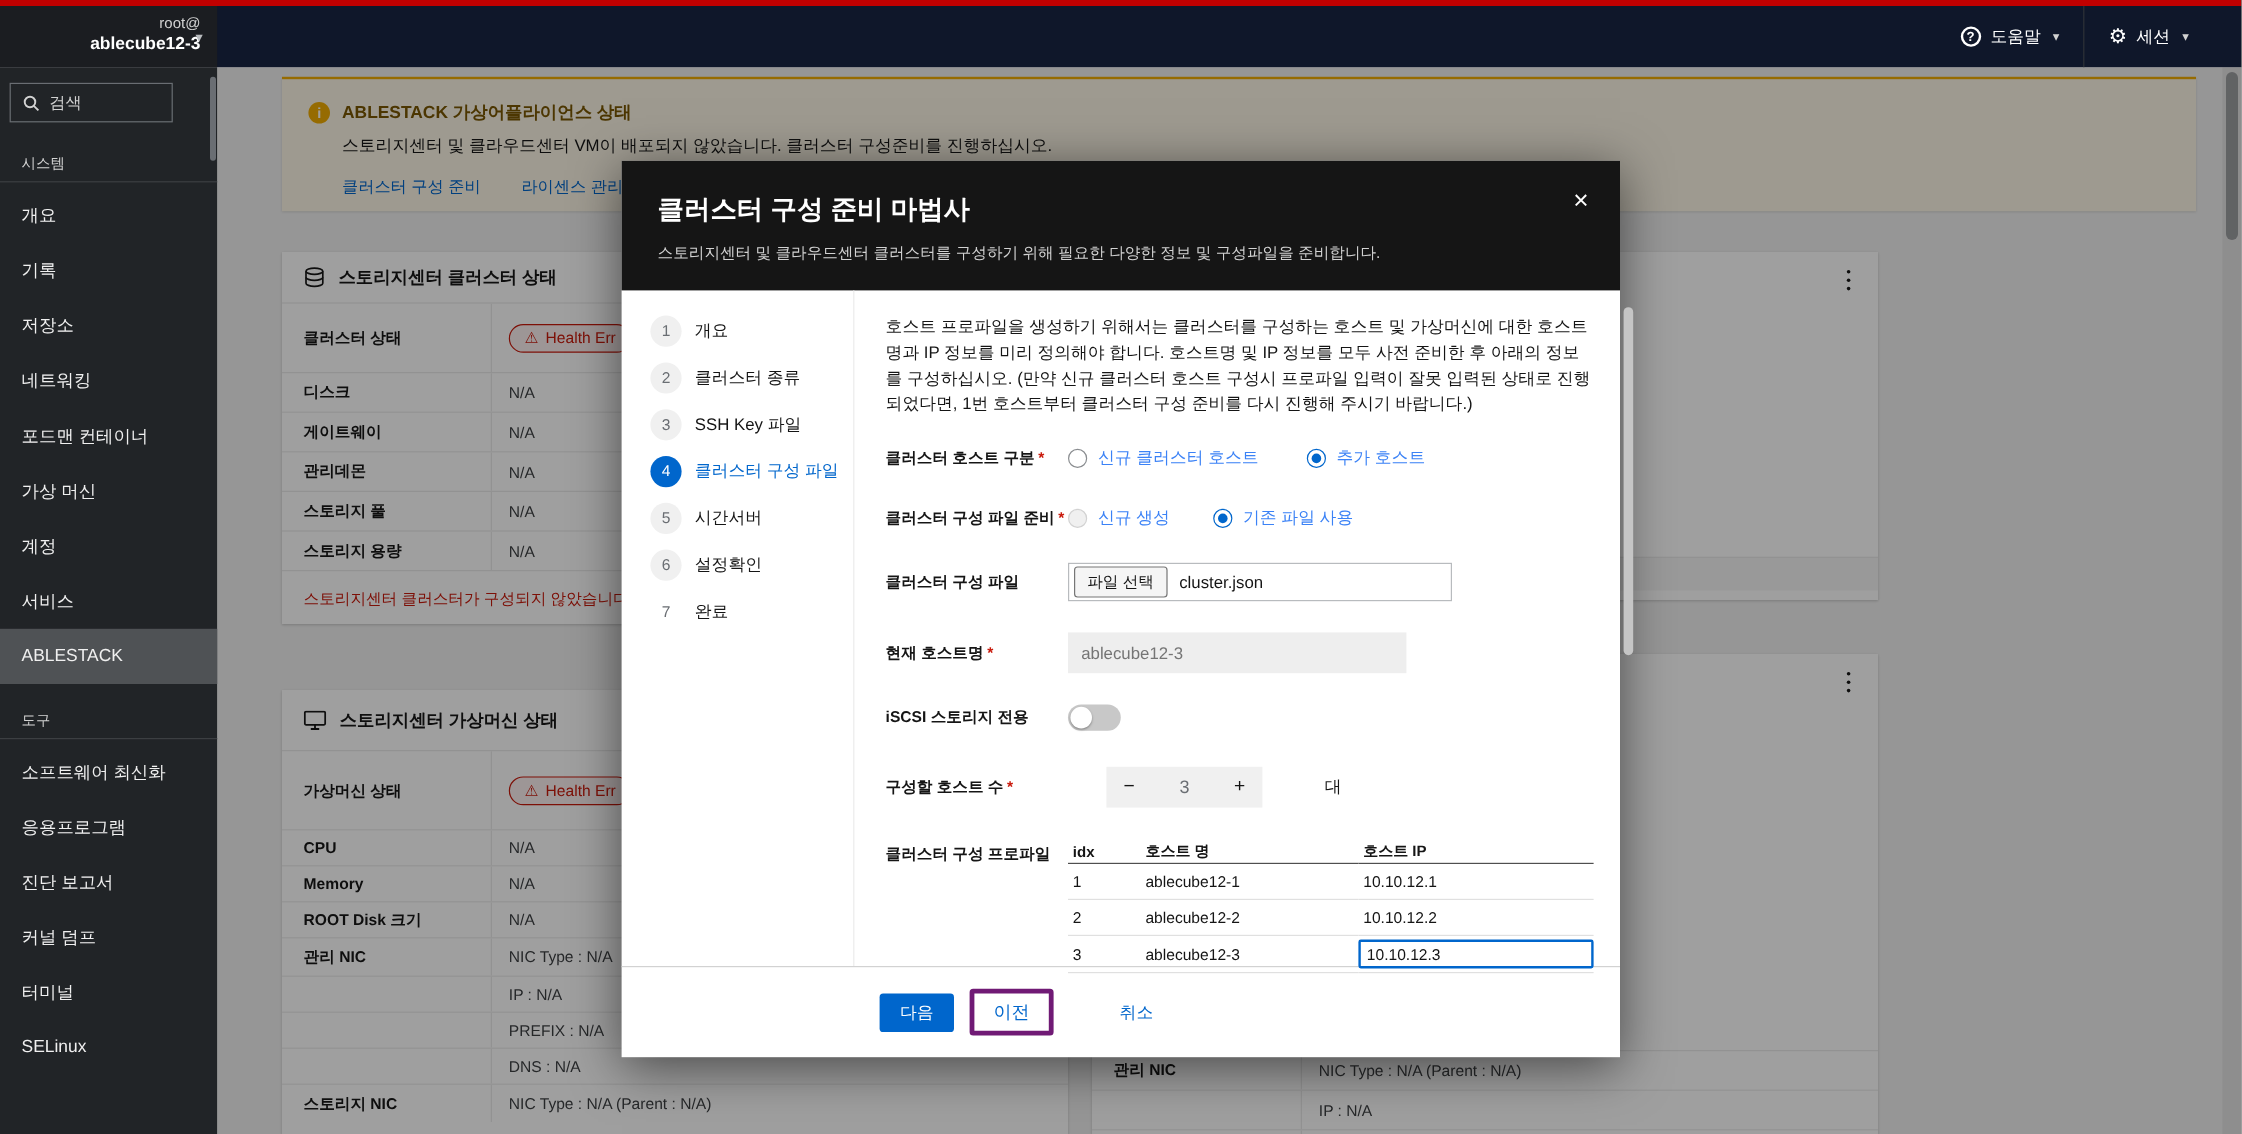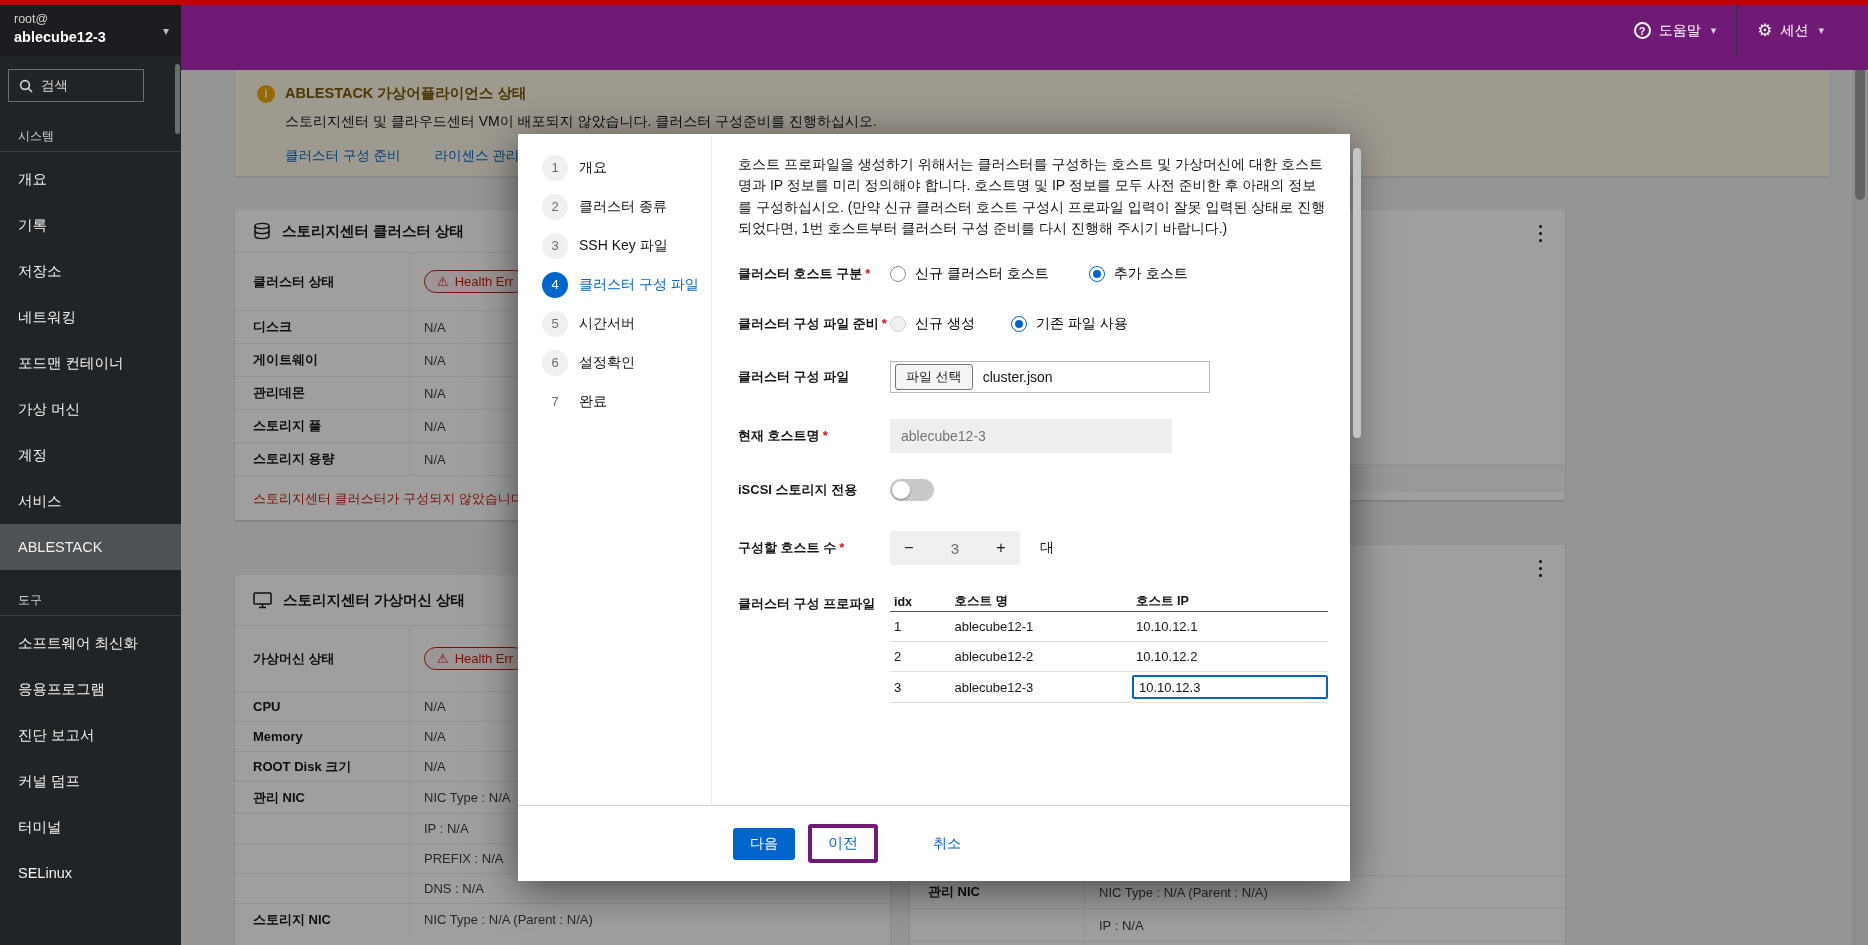--- a/index.html
+++ b/index.html
@@ -2,21 +2,21 @@
 <html><head>
 <meta charset="utf-8">
 <style>
   * { margin:0; padding:0; box-sizing:border-box; }
   html,body { background:#444; }
   body { font-family:"Liberation Sans","DejaVu Sans",sans-serif; }
   .page { position:relative; width:1868px; height:945px; background:#f0f0f0; overflow:hidden; margin:0 auto; }
 
   
   .redbar { position:absolute; left:0; top:0; width:100%; height:5px; background:#c00000; z-index:6; }
-  .masthead { position:absolute; left:0; top:5px; width:100%; height:65px; background:#701a75; z-index:6; }
+  .masthead { position:absolute; left:0; top:5px; width:100%; height:51px; background:#0f172a; z-index:6;text-align:right; }
   .brand { position:absolute; left:0; top:0; width:181px; height:51px; background:#1b1d21; color:#fff; padding:6px 14px; cursor:pointer; }
   .brand .user { font-size:12.5px; color:#d2d2d2; line-height:17px; }
   .brand .host { font-size:14.5px; font-weight:700; line-height:19px; }
   .brand .caret { position:absolute; right:12px; top:19px; color:#b8bbbe; font-size:12px; }
   .mast-actions { position:absolute; right:24px; top:0; height:51px; display:flex; align-items:center; color:#fff; }
   .mast-btn { display:flex; align-items:center; gap:8px; font-size:14px; padding:0 20px; height:100%; cursor:pointer; }
   .mast-sep { width:1px; height:51px; background:#2f3237; }
   .qmark { display:inline-flex; width:17px; height:17px; border:2px solid #fff; border-radius:50%; align-items:center; justify-content:center; font-size:11px; font-weight:700; }
   .gear { font-size:17px; line-height:1; }
   .mast-caret { font-size:11px; color:#d2d2d2; margin-left:2px; }
@@ -70,21 +70,21 @@
   .step.active .num { background:#0066cc; color:#fff; }
   .step.plain .num { background:transparent; }
   .m-content { flex:1; padding:20px 36px 0 26px; position:relative; }
   .wiz-scroll { position:absolute; right:3px; top:14px; width:8px; height:290px; background:#c5c5c5; border-radius:4px; }
   .para { font-size:14px; line-height:1.52; color:#151515; margin-bottom:26px; }
   .frow { display:flex; align-items:center; margin-bottom:26px; }
   .frow.top { align-items:flex-start; }
   .flabel { width:152px; flex-shrink:0; font-size:13px; font-weight:700; color:#151515; }
   .req { color:#c9190b; margin-left:3px; }
   .radios { display:flex; align-items:center; gap:40px; }
-  .radio { display:flex; align-items:center; gap:9px; font-size:14px; color:#000000; cursor:pointer; }
+  .radio { display:flex; align-items:center; gap:9px; font-size:14px; color:#3b82f6; cursor:pointer; }
   .rdot { width:16px; height:16px; border:1px solid #8a8d90; border-radius:50%; background:#fff; position:relative; flex-shrink:0; }
   .radio.checked .rdot { border-color:#0066cc; }
   .radio.checked .rdot::after { content:""; position:absolute; left:3px; top:3px; width:8px; height:8px; border-radius:50%; background:#0066cc; }
   .radio.disabled .rdot { background:#f0f0f0; border-color:#d2d2d2; }
   .filebox { width:320px; height:32px; border:1px solid #b8bbbe; display:flex; align-items:center; gap:10px; padding:0 4px; background:#fff; }
   .filebtn { border:1px solid #767676; background:#f5f5f5; border-radius:3px; font-size:13px; padding:3px 10px; cursor:pointer; color:#151515; }
   .filename { font-size:14px; color:#151515; }
   .dis-input { width:282px; height:34px; background:#eeeeee; border:none; color:#757575; font-size:14px; padding:0 11px; font-family:inherit; }
   .switch { width:44px; height:22px; border-radius:11px; background:#c8c8c8; position:relative; cursor:pointer; }
   .switch .knob { position:absolute; left:2px; top:2px; width:18px; height:18px; border-radius:50%; background:#fff; box-shadow:0 1px 2px rgba(0,0,0,.35); }
@@ -315,20 +315,25 @@
       <div class="nav-item">소프트웨어 최신화</div>
       <div class="nav-item">응용프로그램</div>
       <div class="nav-item">진단 보고서</div>
       <div class="nav-item">커널 덤프</div>
       <div class="nav-item">터미널</div>
       <div class="nav-item">SELinux</div>
     </div>
   </div>
 
   <div class="modal">
+    <div class="m-head">
+      <div class="m-title">클러스터 구성 준비 마법사</div>
+      <div class="m-sub">스토리지센터 및 클라우드센터 클러스터를 구성하기 위해 필요한 다양한 정보 및 구성파일을 준비합니다.</div>
+      <span class="m-close">×</span>
+    </div>
 
     <div class="m-body">
       <div class="m-nav">
         <div class="step">
             <span class="num">1</span>
             <span>개요</span>
           </div>
         <div class="step">
             <span class="num">2</span>
             <span>클러스터 종류</span>
@@ -399,21 +404,21 @@
           <input class="dis-input" disabled="" value="ablecube12-3" style="">
         </div>
 
         <div class="frow" style="margin-bottom:30px;">
           <span class="flabel">iSCSI 스토리지 전용</span>
           <span class="switch">
               <span class="knob"></span>
             </span>
         </div>
 
-        <div class="frow" style="margin-bottom:24px;">
+        <div class="frow" style="margin-bottom:24px;gap:32px;">
           <span class="flabel"><span>구성할 호스트 수</span><span class="req">*</span></span>
           <div class="stepper">
             <span class="sbtn">−</span>
             <span class="sval">3</span>
             <span class="sbtn">+</span>
           </div>
           <span class="unit">대</span>
         </div>
 
         <div class="frow top">

